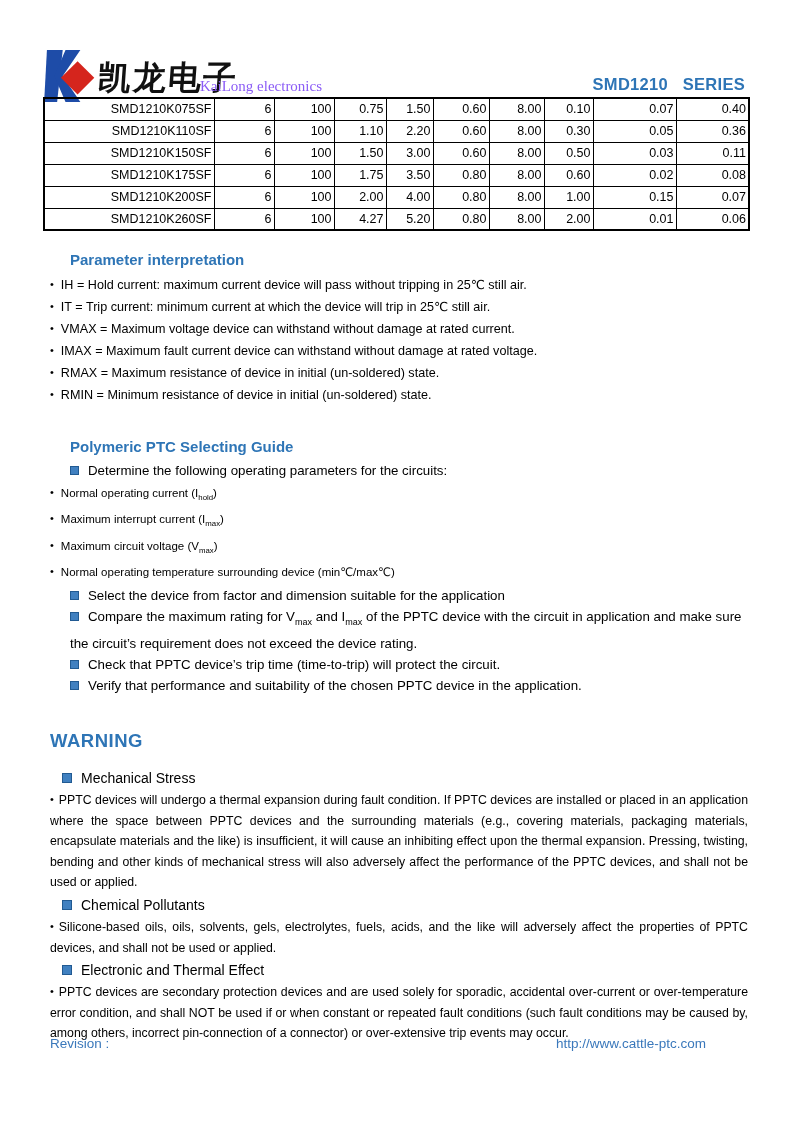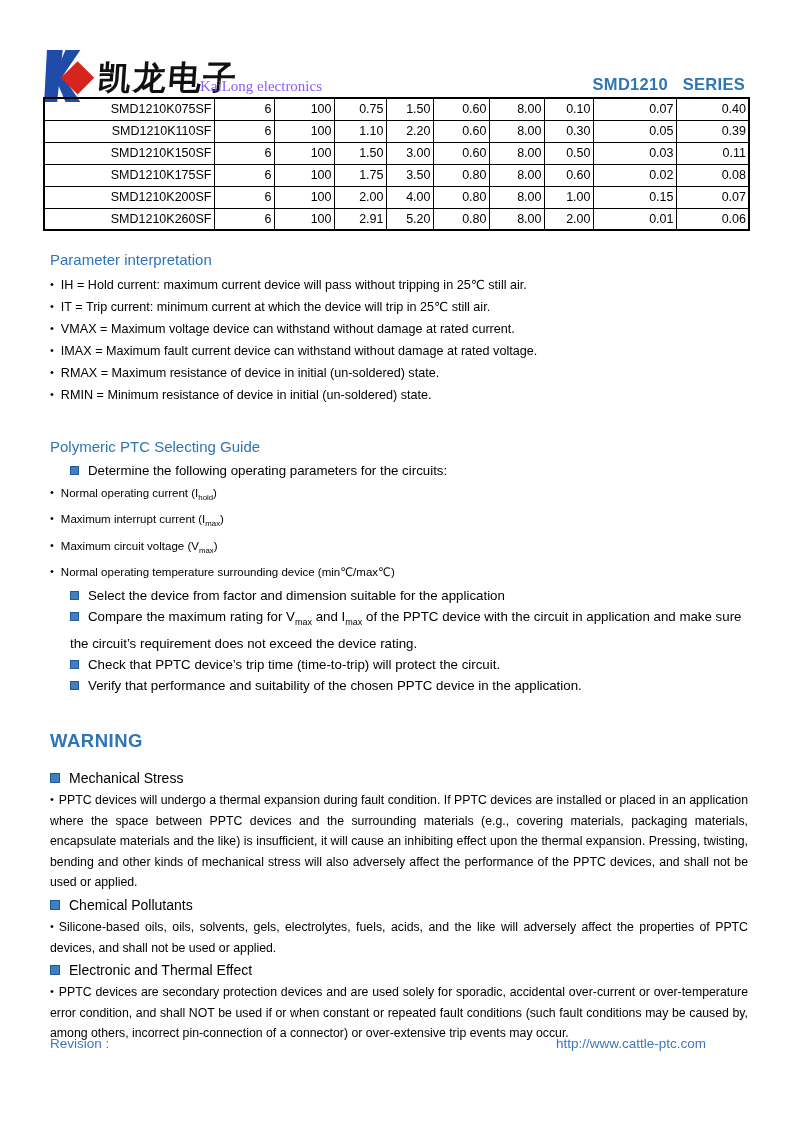--- a/index.html
+++ b/index.html
@@ -42,21 +42,21 @@
   }
   .spec-table td {
     border:1px solid #000; text-align:right; vertical-align:middle;
     height:22px; padding:0 2px; overflow:hidden; white-space:nowrap;
   }
   .spec-table { border:2px solid #000; }
   .c0{width:170px}.c1{width:60px}.c2{width:60px}.c3{width:52px}.c4{width:47px}
   .c5{width:56px}.c6{width:55px}.c7{width:49px}.c8{width:83px}.c9{width:73px}
 
   
-  .section-heading { color:#2e75b6; font-weight:normal; font-size:15px; }
+  .section-heading { color:#2e75b6; font-weight:bold; font-size:15px;margin-left:20px; }
   .warning-heading { color:#2e75b6; font-weight:bold; font-size:18.5px; letter-spacing:0.5px; }
 
   .li { display:block; }
   .dot-li { line-height:21px; font-size:12.6px; white-space:nowrap; }
   .small-li { line-height:21px; font-size:11.5px; white-space:nowrap; }
   .sq-li { line-height:21px; font-size:13.3px;padding-left:20px; }
   .dot {
     display:inline-block; margin-right:7px; font-size:11px; vertical-align:1px;
   }
   .sq {
@@ -67,21 +67,21 @@
 
   #param-section { position:absolute; left:50px; top:251px; width:700px; }
   #param-section .section-heading { margin-bottom:6px; }
 
   #guide-section { position:absolute; left:50px; top:438px; width:700px; }
   #guide-section .section-heading { margin-bottom:5px; }
   #guide-params { margin:1px 0 2px 0; }
 
   #warning-section { position:absolute; left:50px; top:730px; width:698px; }
   #warning-section .warning-heading { margin-bottom:15px; }
-  .warn-sub-heading { font-size:14px; line-height:22px; color:#000; }
+  .warn-sub-heading { font-size:14px; line-height:22px; color:#000;margin-left:12px; }
   .warn-sub-heading .sq { width:10px; height:10px; }
   .warn-para {
     font-size:12.3px; line-height:20.6px; text-align:justify; color:#000;
     margin-bottom:1px;
   }
   .warn-para .dot { margin-right:5px; }
 
   
   .footer { position:absolute; left:0; top:1036px; width:793px; height:20px; }
   .revision { position:absolute; left:50px; top:0; color:#3a78bb; font-size:13.5px; }
@@ -132,21 +132,21 @@
         <tr>
           <td>SMD1210K110SF</td>
           <td>6</td>
           <td>100</td>
           <td>1.10</td>
           <td>2.20</td>
           <td>0.60</td>
           <td>8.00</td>
           <td>0.30</td>
           <td>0.05</td>
-          <td>0.39</td>
+          <td>0.36</td>
         </tr>
         <tr>
           <td>SMD1210K150SF</td>
           <td>6</td>
           <td>100</td>
           <td>1.50</td>
           <td>3.00</td>
           <td>0.60</td>
           <td>8.00</td>
           <td>0.50</td>
@@ -174,21 +174,21 @@
           <td>0.80</td>
           <td>8.00</td>
           <td>1.00</td>
           <td>0.15</td>
           <td>0.07</td>
         </tr>
         <tr>
           <td>SMD1210K260SF</td>
           <td>6</td>
           <td>100</td>
-          <td>2.91</td>
+          <td>4.27</td>
           <td>5.20</td>
           <td>0.80</td>
           <td>8.00</td>
           <td>2.00</td>
           <td>0.01</td>
           <td>0.06</td>
         </tr>
       </tbody>
   </table>
 

